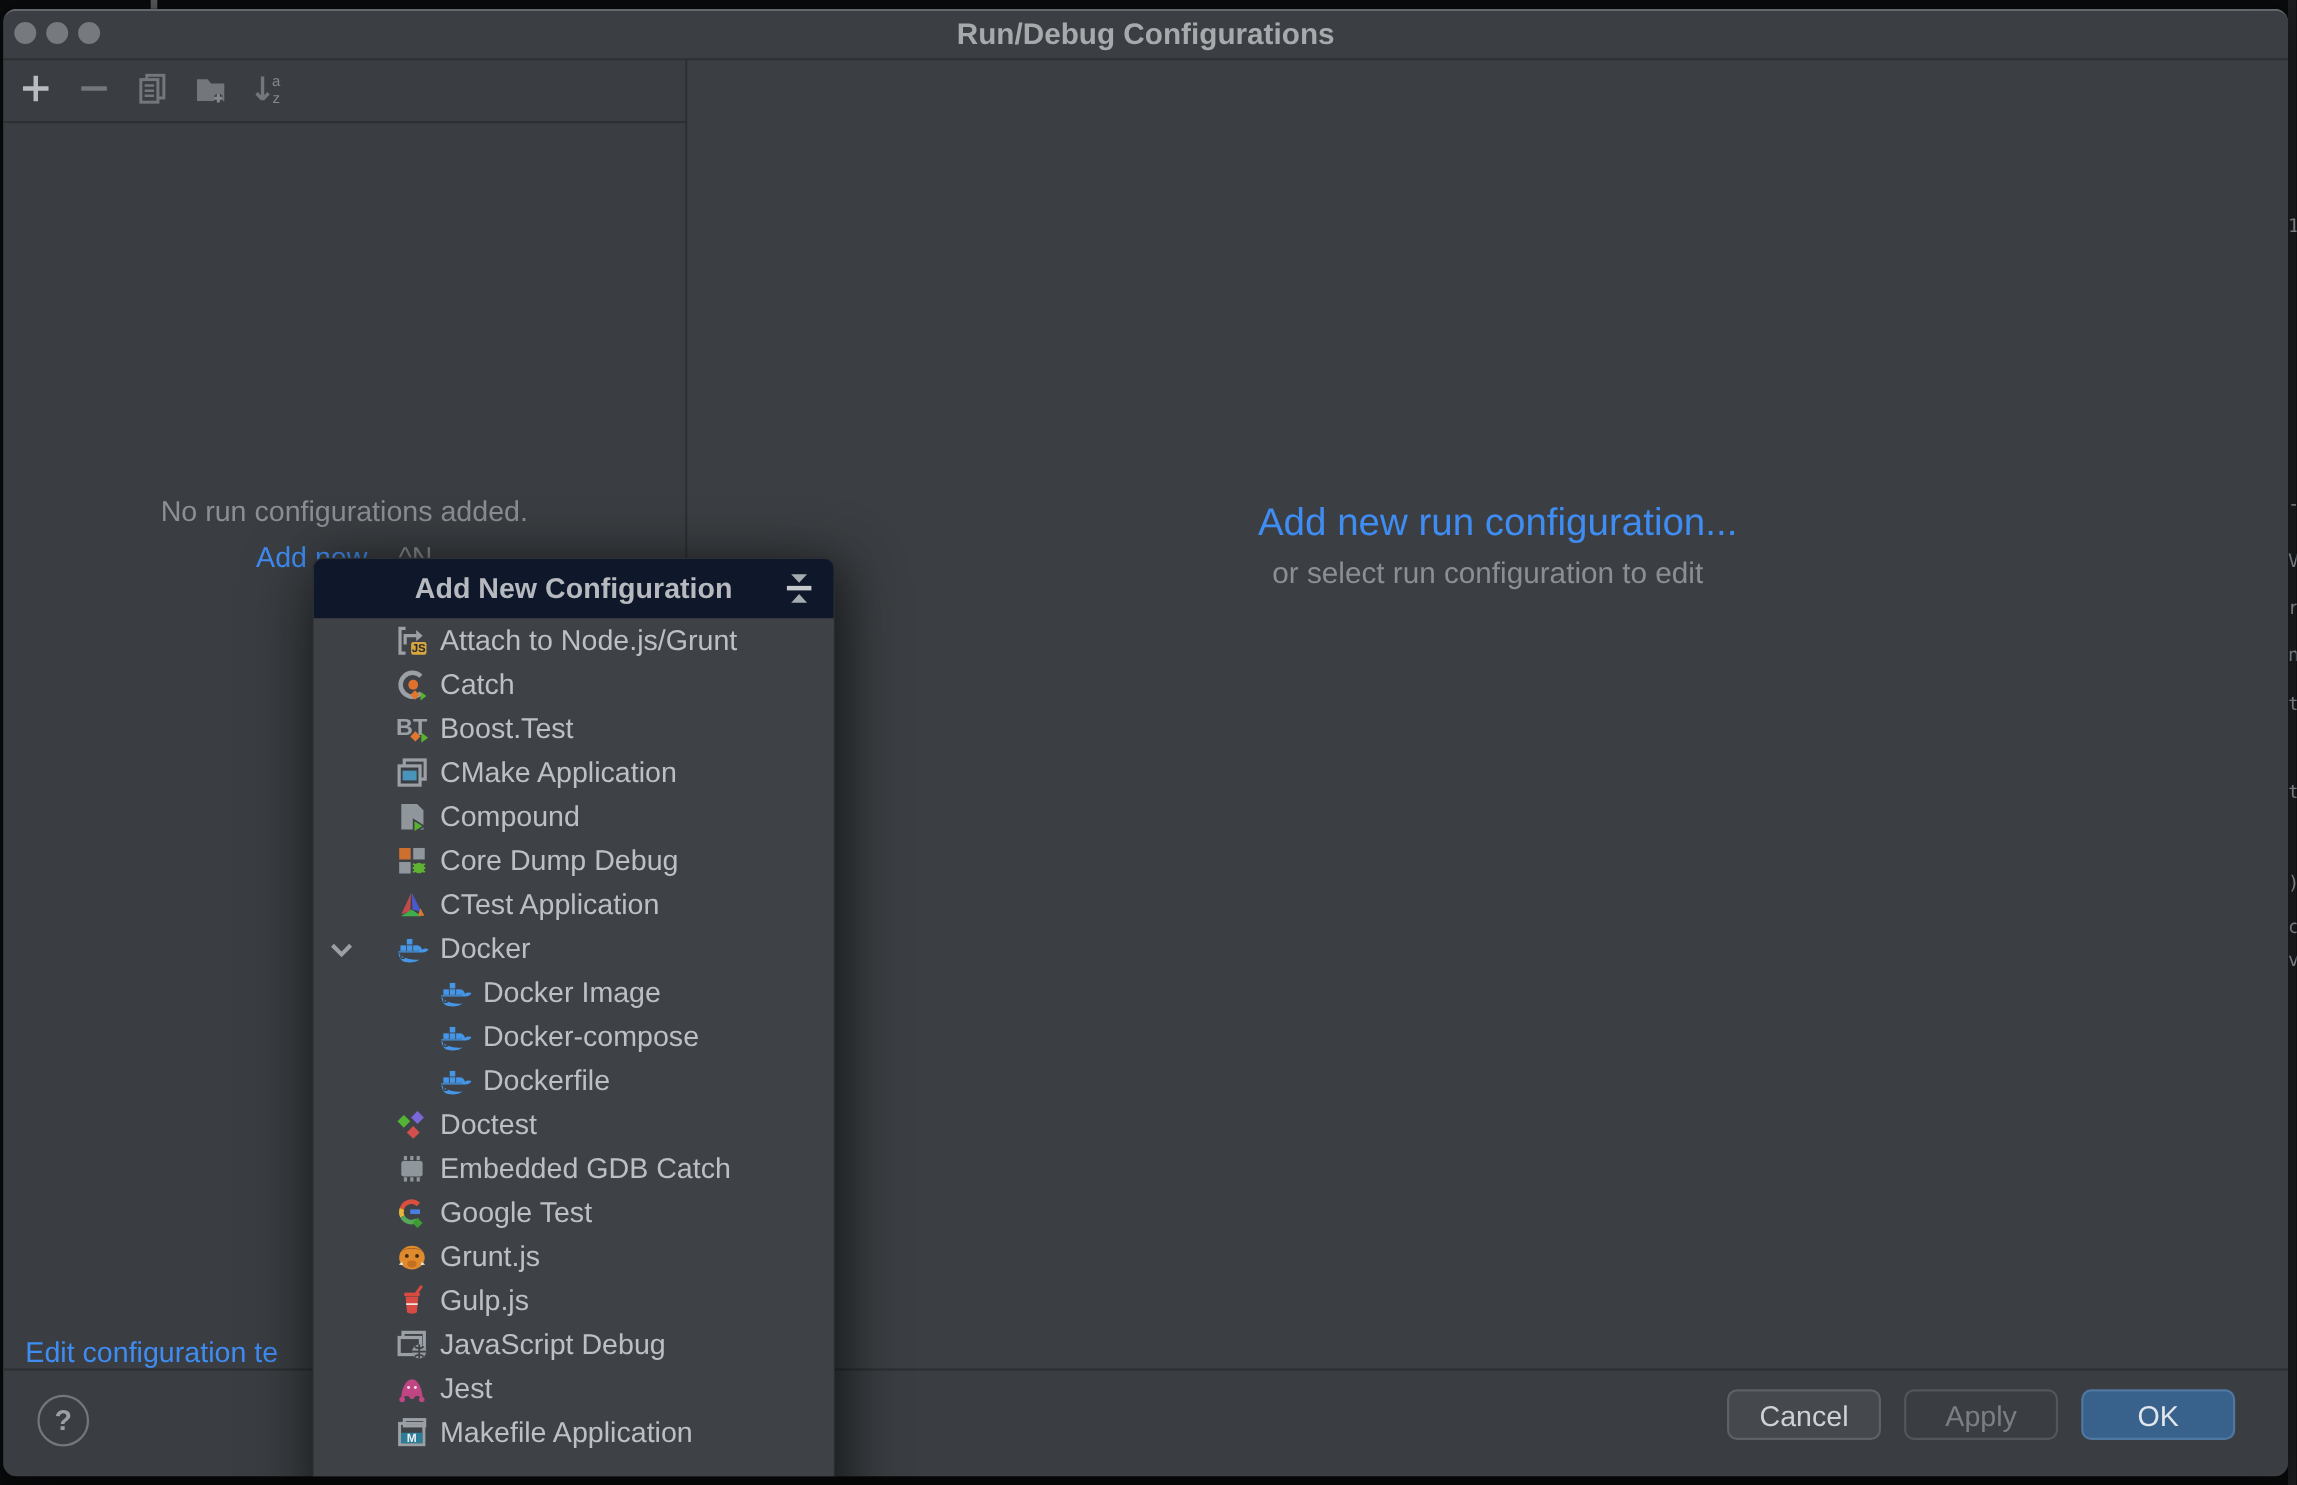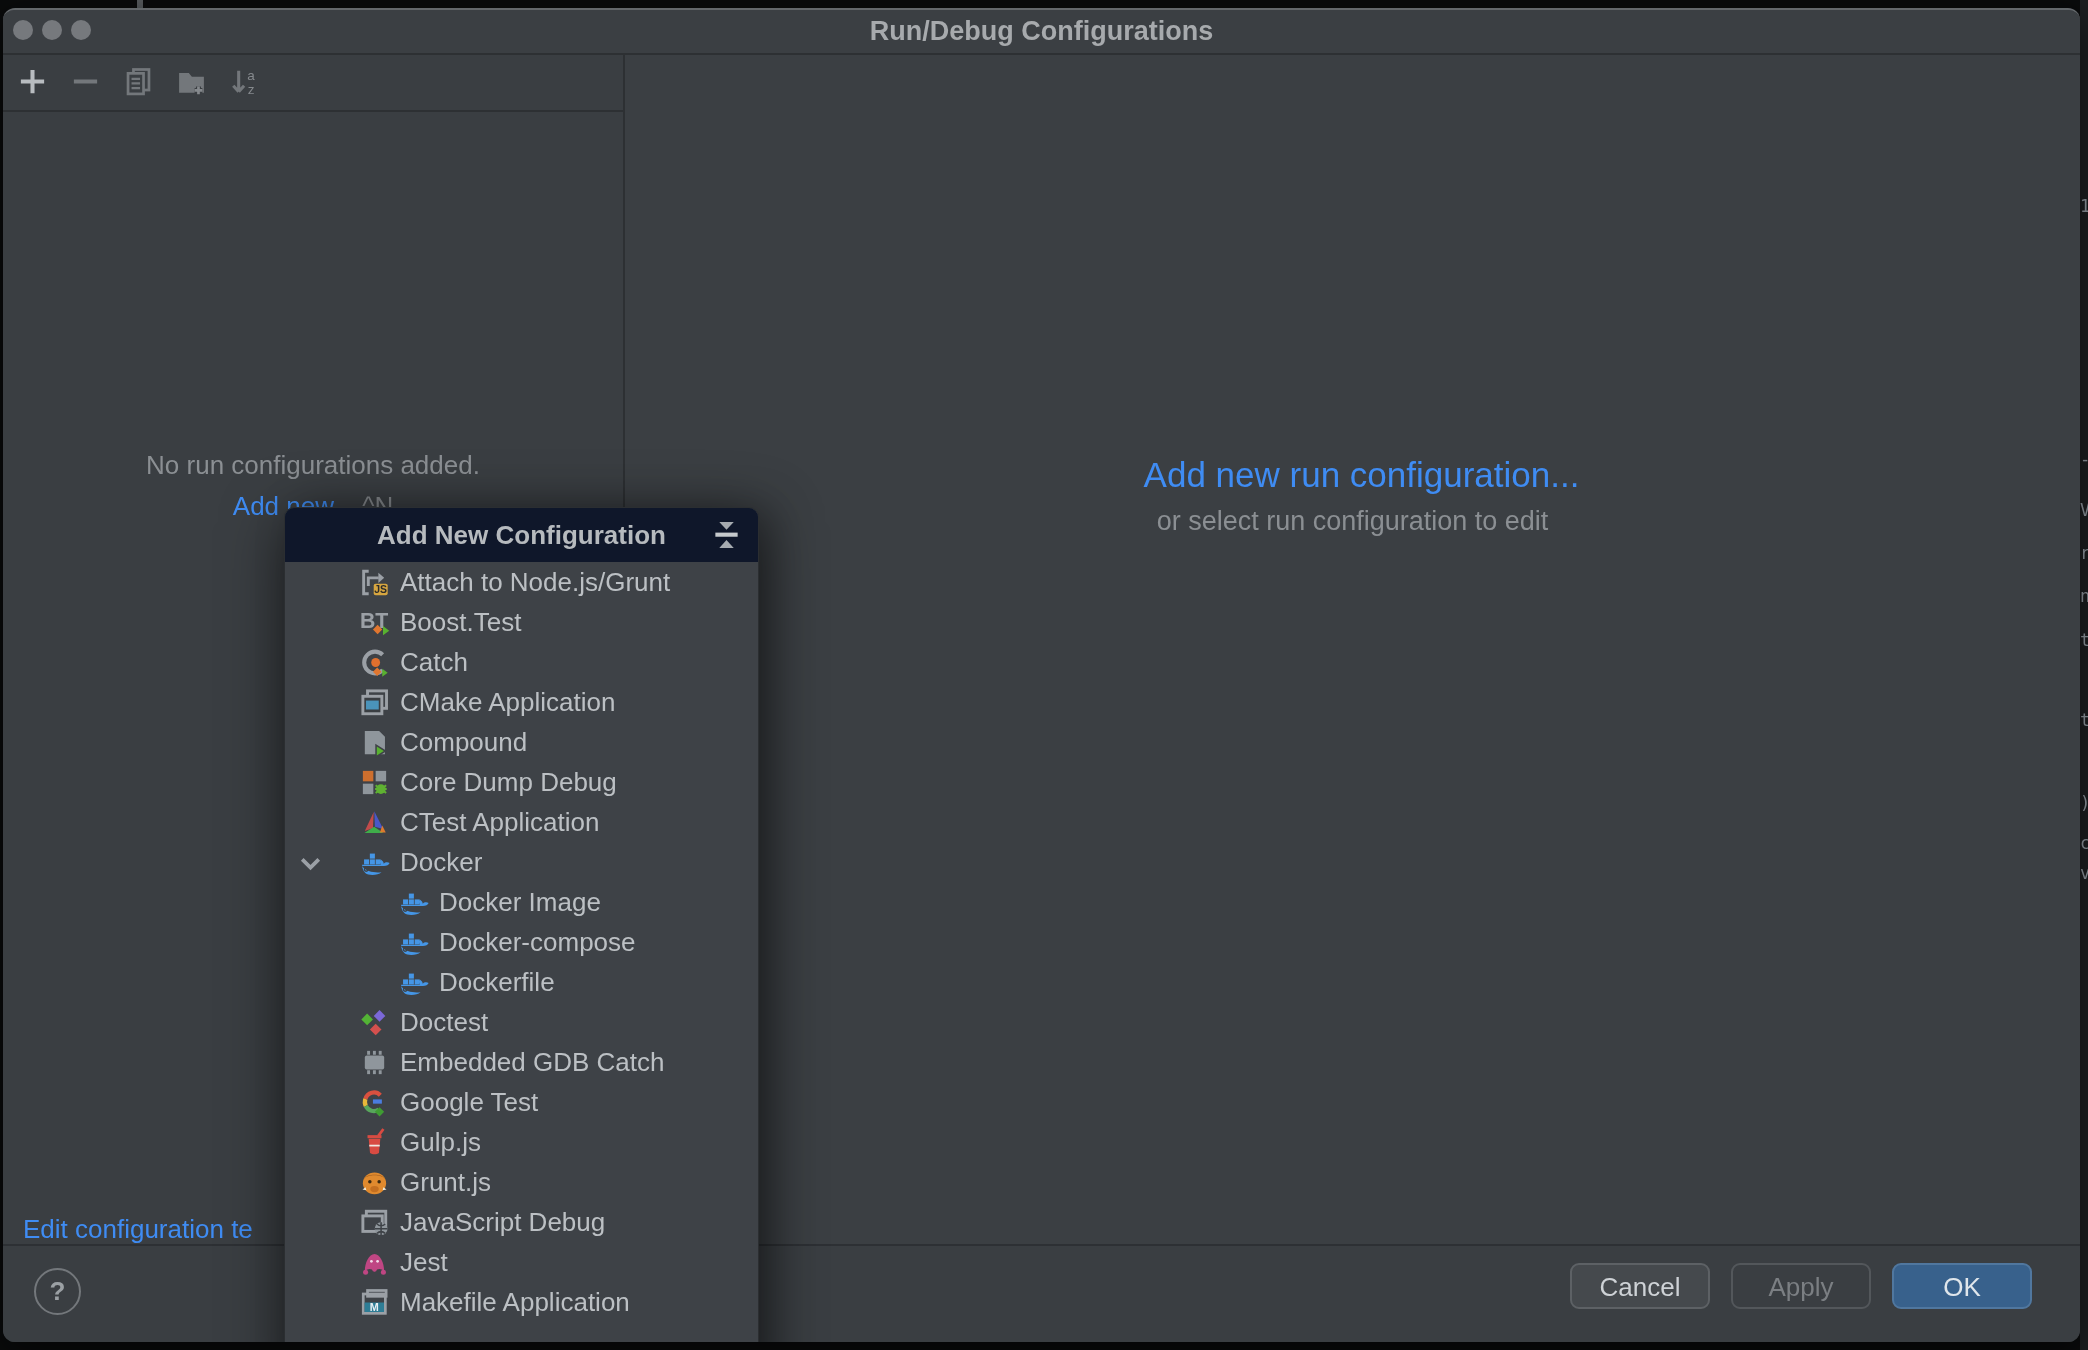--- a/index.html
+++ b/index.html
@@ -172,37 +172,37 @@
      <path d="M10 3l3 2.6-3 2.6z" fill="#9ba0a6"></path>
      <rect x="7.6" y="8.6" width="7.2" height="6" rx="1" fill="#d7a640"></rect>
      <text x="11.2" y="13.4" font-size="5.4" font-weight="bold" fill="#2b2b2b" text-anchor="middle" font-family="sans-serif">JS</text>
               </svg>
             </span>
             <span class="lbl">Attach to Node.js/Grunt</span>
           </div>
           <div class="row">
             <span class="ic">
               <svg width="31" height="31" viewBox="0 0 16 16">
-                <text x="0.5" y="11" font-size="11" font-weight="bold" fill="#9ba0a6" font-family="sans-serif">BT</text>
-     <path d="M9.6 9.2l2.4 2.4-2.4 2.4-2.4-2.4z" fill="#e0762f"></path>
-     <path d="M12.4 9.8v4.8l3.2-2.4z" fill="#58b130"></path>
-              </svg>
-            </span>
-            <span class="lbl">Boost.Test</span>
-          </div>
-          <div class="row">
-            <span class="ic">
-              <svg width="31" height="31" viewBox="0 0 16 16">
                 <path d="M12.2 4A5.6 5.6 0 1 0 12.2 12" fill="none" stroke="#9ba0a6" stroke-width="2.1"></path>
      <circle cx="8.6" cy="8" r="2.3" fill="#e0702e"></circle>
      <path d="M9.4 10.6l2.2 2.2-2.2 2.2-2.2-2.2z" fill="#e0762f"></path>
      <path d="M12 11.2v4.2l2.8-2.1z" fill="#58b130"></path>
               </svg>
             </span>
             <span class="lbl">Catch</span>
+          </div>
+          <div class="row">
+            <span class="ic">
+              <svg width="31" height="31" viewBox="0 0 16 16">
+                <text x="0.5" y="11" font-size="11" font-weight="bold" fill="#9ba0a6" font-family="sans-serif">BT</text>
+     <path d="M9.6 9.2l2.4 2.4-2.4 2.4-2.4-2.4z" fill="#e0762f"></path>
+     <path d="M12.4 9.8v4.8l3.2-2.4z" fill="#58b130"></path>
+              </svg>
+            </span>
+            <span class="lbl">Boost.Test</span>
           </div>
           <div class="row">
             <span class="ic">
               <svg width="31" height="31" viewBox="0 0 16 16">
                 <rect x="4.4" y="2" width="9.8" height="9" fill="none" stroke="#9ba0a6" stroke-width="1.5"></rect>
      <rect x="2" y="4.8" width="9.8" height="9" fill="#3a3e42" stroke="#9ba0a6" stroke-width="1.5"></rect>
      <rect x="3.6" y="7" width="6.6" height="4.6" fill="#4a93ba"></rect>
               </svg>
             </span>
             <span class="lbl">CMake Application</span>
@@ -336,44 +336,44 @@
      <path d="M3.5 9.8a4.6 4.6 0 0 0 6.7 1.8" fill="none" stroke="#58a65c" stroke-width="2.2"></path>
      <rect x="7.2" y="6.4" width="4.6" height="2.2" fill="#4a7de0"></rect>
      <path d="M10.6 10.4l2.4 2.4-2.4 2.4-2.4-2.4z" fill="#3f9c33"></path>
               </svg>
             </span>
             <span class="lbl">Google Test</span>
           </div>
           <div class="row">
             <span class="ic">
               <svg width="31" height="31" viewBox="0 0 16 16">
-                <path d="M10 4.6L12.6 1" stroke="#d84b42" stroke-width="1.4" fill="none"></path>
-     <rect x="4.4" y="4.2" width="7.2" height="1.6" fill="#d84b42"></rect>
-     <path d="M5 6h6l-.7 7.4c-1.2.9-3.4.9-4.6 0z" fill="#d84b42"></path>
-     <path d="M5.3 9.6h5.4" stroke="#f0e8e0" stroke-width=".9"></path>
-              </svg>
-            </span>
-            <span class="lbl">Gulp.js</span>
-          </div>
-          <div class="row">
-            <span class="ic">
-              <svg width="31" height="31" viewBox="0 0 16 16">
                 <ellipse cx="8" cy="8.4" rx="6" ry="5.6" fill="#e08a2e"></ellipse>
      <path d="M2.6 6.2c1.6-2.6 9.2-2.6 10.8 0c-1-3-9.8-3-10.8 0z" fill="#9c5a1c"></path>
      <circle cx="5.6" cy="7.6" r=".9" fill="#3c2a12"></circle>
                 <circle cx="10.4" cy="7.6" r=".9" fill="#3c2a12"></circle>
      <path d="M3.4 10.4l-1.6 1.2 2 .4zM12.6 10.4l1.6 1.2-2 .4z" fill="#f0ead8"></path>
      <ellipse cx="8" cy="11.4" rx="2.2" ry="1.6" fill="#c46f20"></ellipse>
               </svg>
             </span>
             <span class="lbl">Grunt.js</span>
           </div>
           <div class="row">
             <span class="ic">
               <svg width="31" height="31" viewBox="0 0 16 16">
+                <path d="M10 4.6L12.6 1" stroke="#d84b42" stroke-width="1.4" fill="none"></path>
+     <rect x="4.4" y="4.2" width="7.2" height="1.6" fill="#d84b42"></rect>
+     <path d="M5 6h6l-.7 7.4c-1.2.9-3.4.9-4.6 0z" fill="#d84b42"></path>
+     <path d="M5.3 9.6h5.4" stroke="#f0e8e0" stroke-width=".9"></path>
+              </svg>
+            </span>
+            <span class="lbl">Gulp.js</span>
+          </div>
+          <div class="row">
+            <span class="ic">
+              <svg width="31" height="31" viewBox="0 0 16 16">
                 <rect x="3.8" y="2.2" width="10" height="8" fill="none" stroke="#9ba0a6" stroke-width="1.5"></rect>
      <rect x="2" y="4.6" width="10" height="8" fill="#3e4247" stroke="#9ba0a6" stroke-width="1.5"></rect>
      <circle cx="11.4" cy="11.2" r="3.3" fill="#8f969c"></circle>
      <path d="M8.1 11.2h6.6M11.4 7.9v6.6M9.3 8.8c1.2 1.2 3 1.2 4.2 0M9.3 13.6c1.2-1.2 3-1.2 4.2 0" stroke="#3e4247" stroke-width=".8" fill="none"></path>
               </svg>
             </span>
             <span class="lbl">JavaScript Debug</span>
           </div>
           <div class="row">
             <span class="ic">

